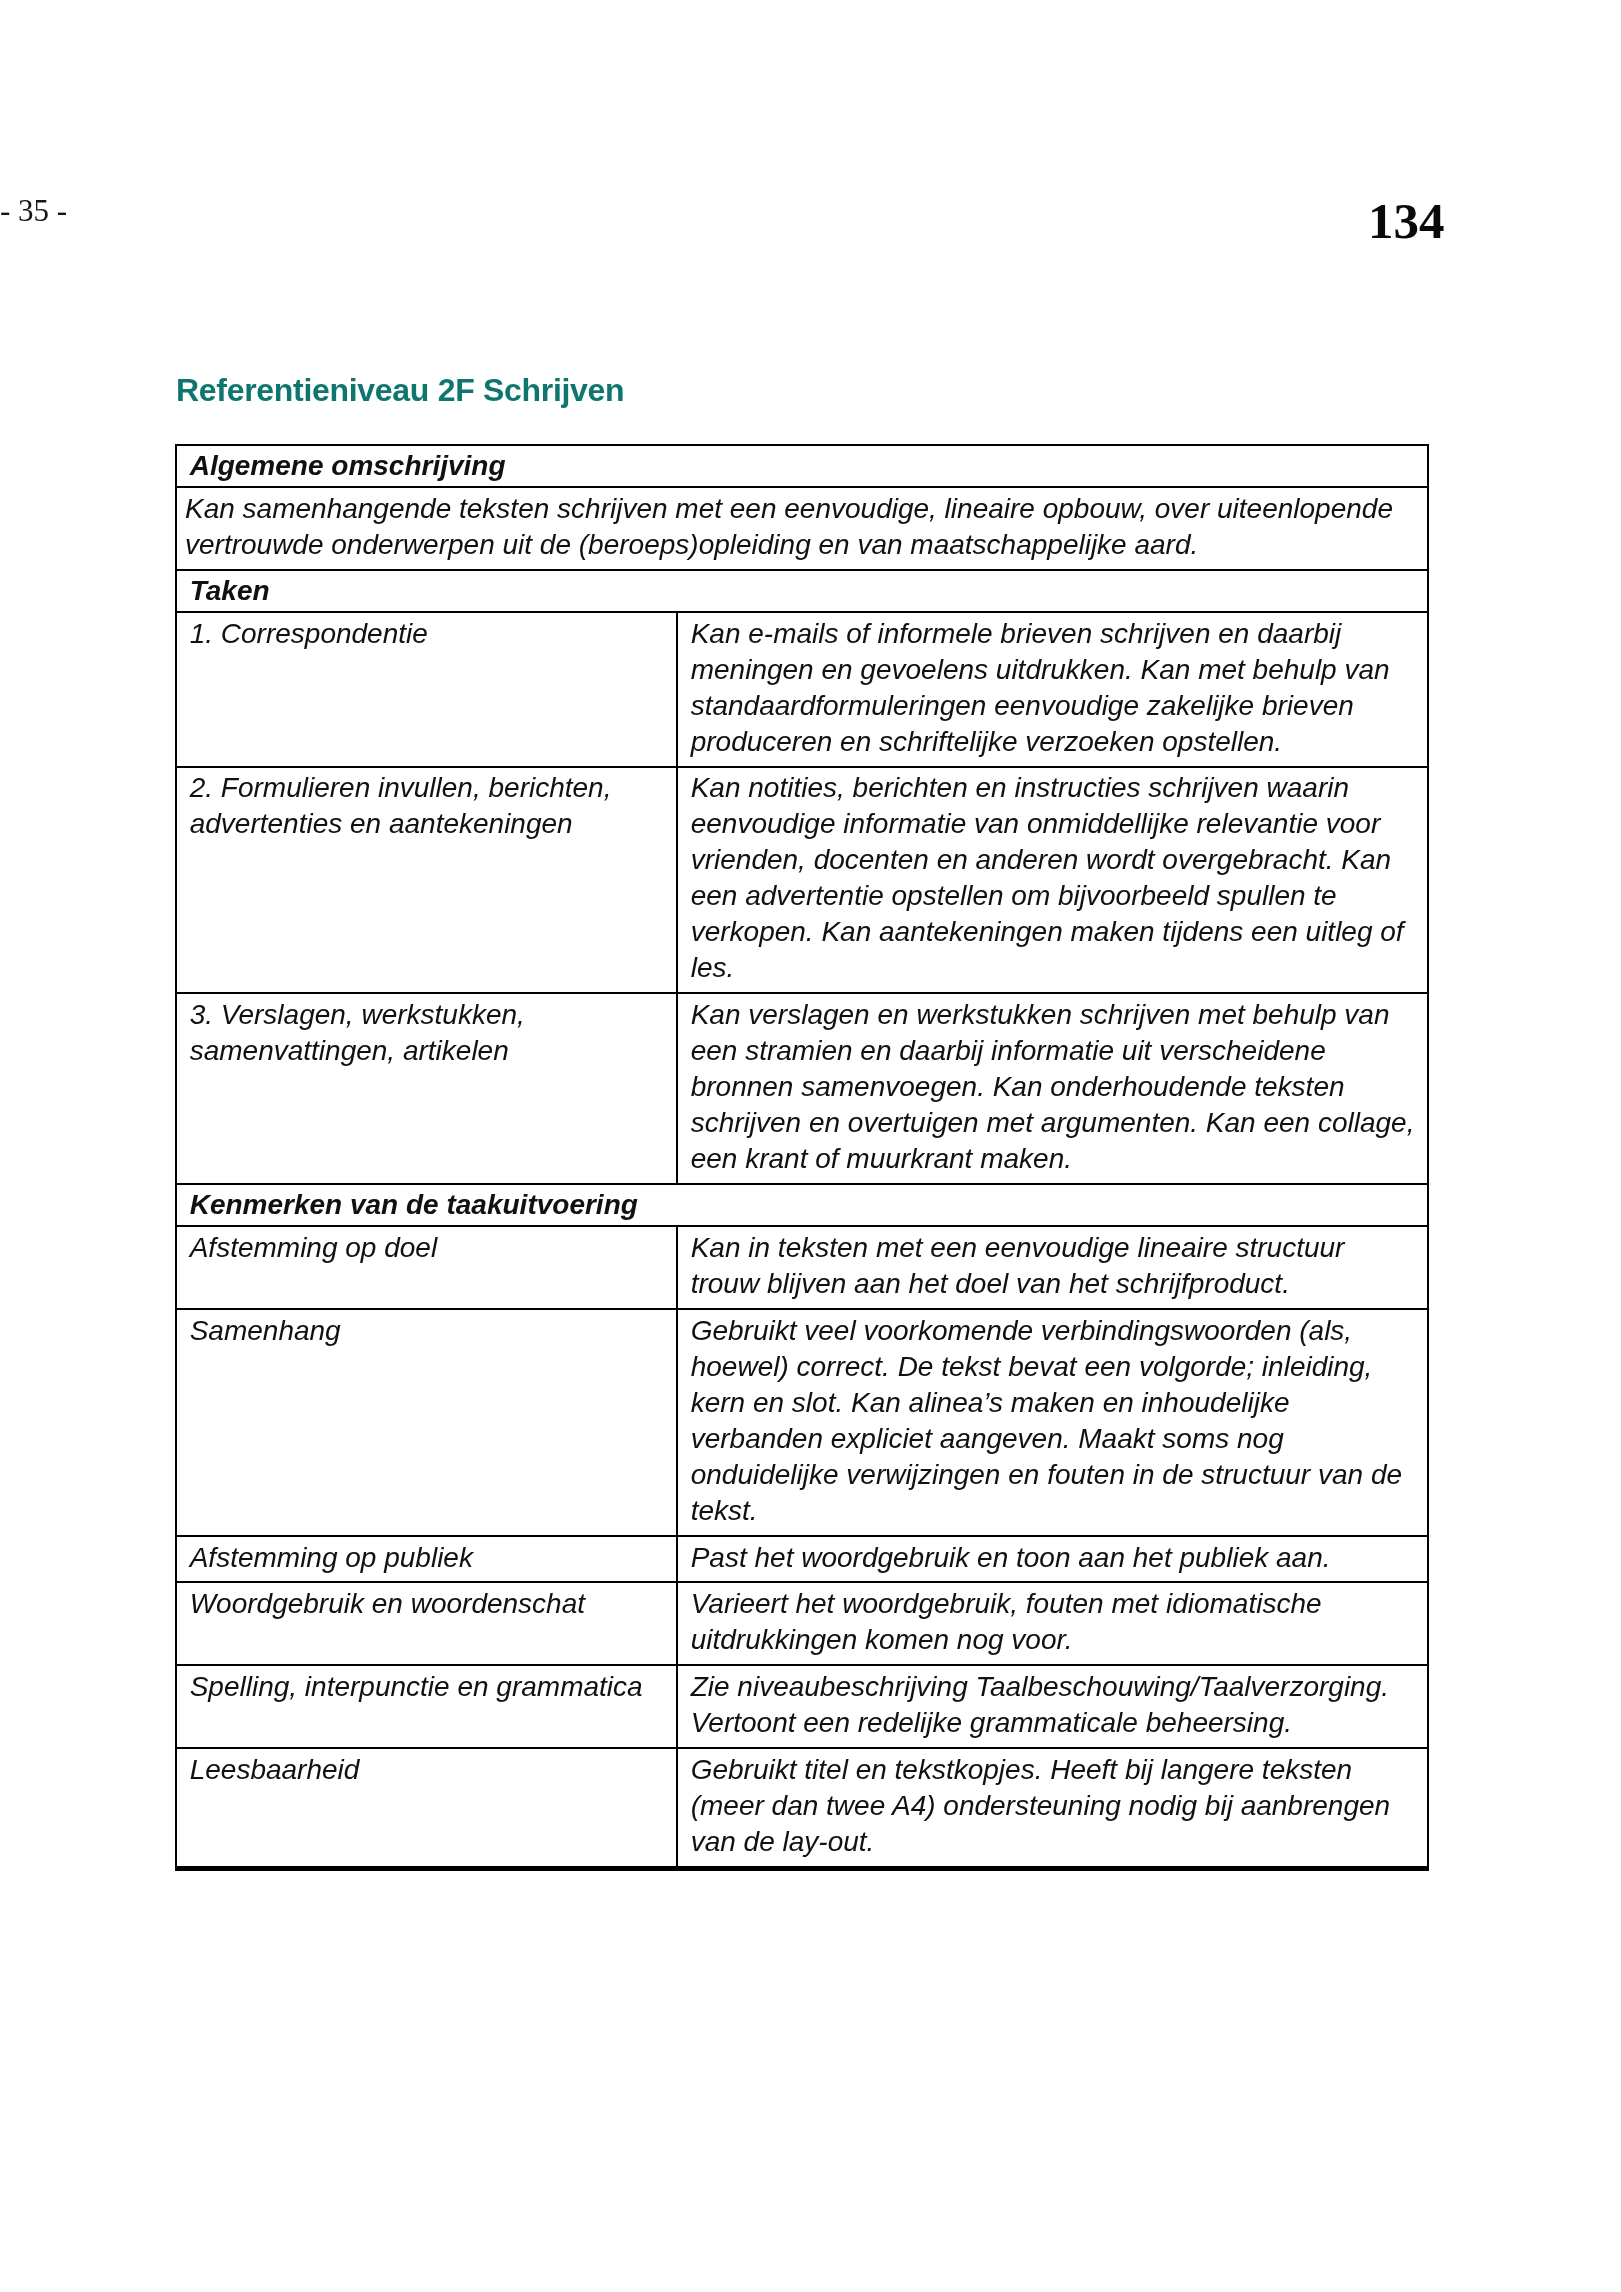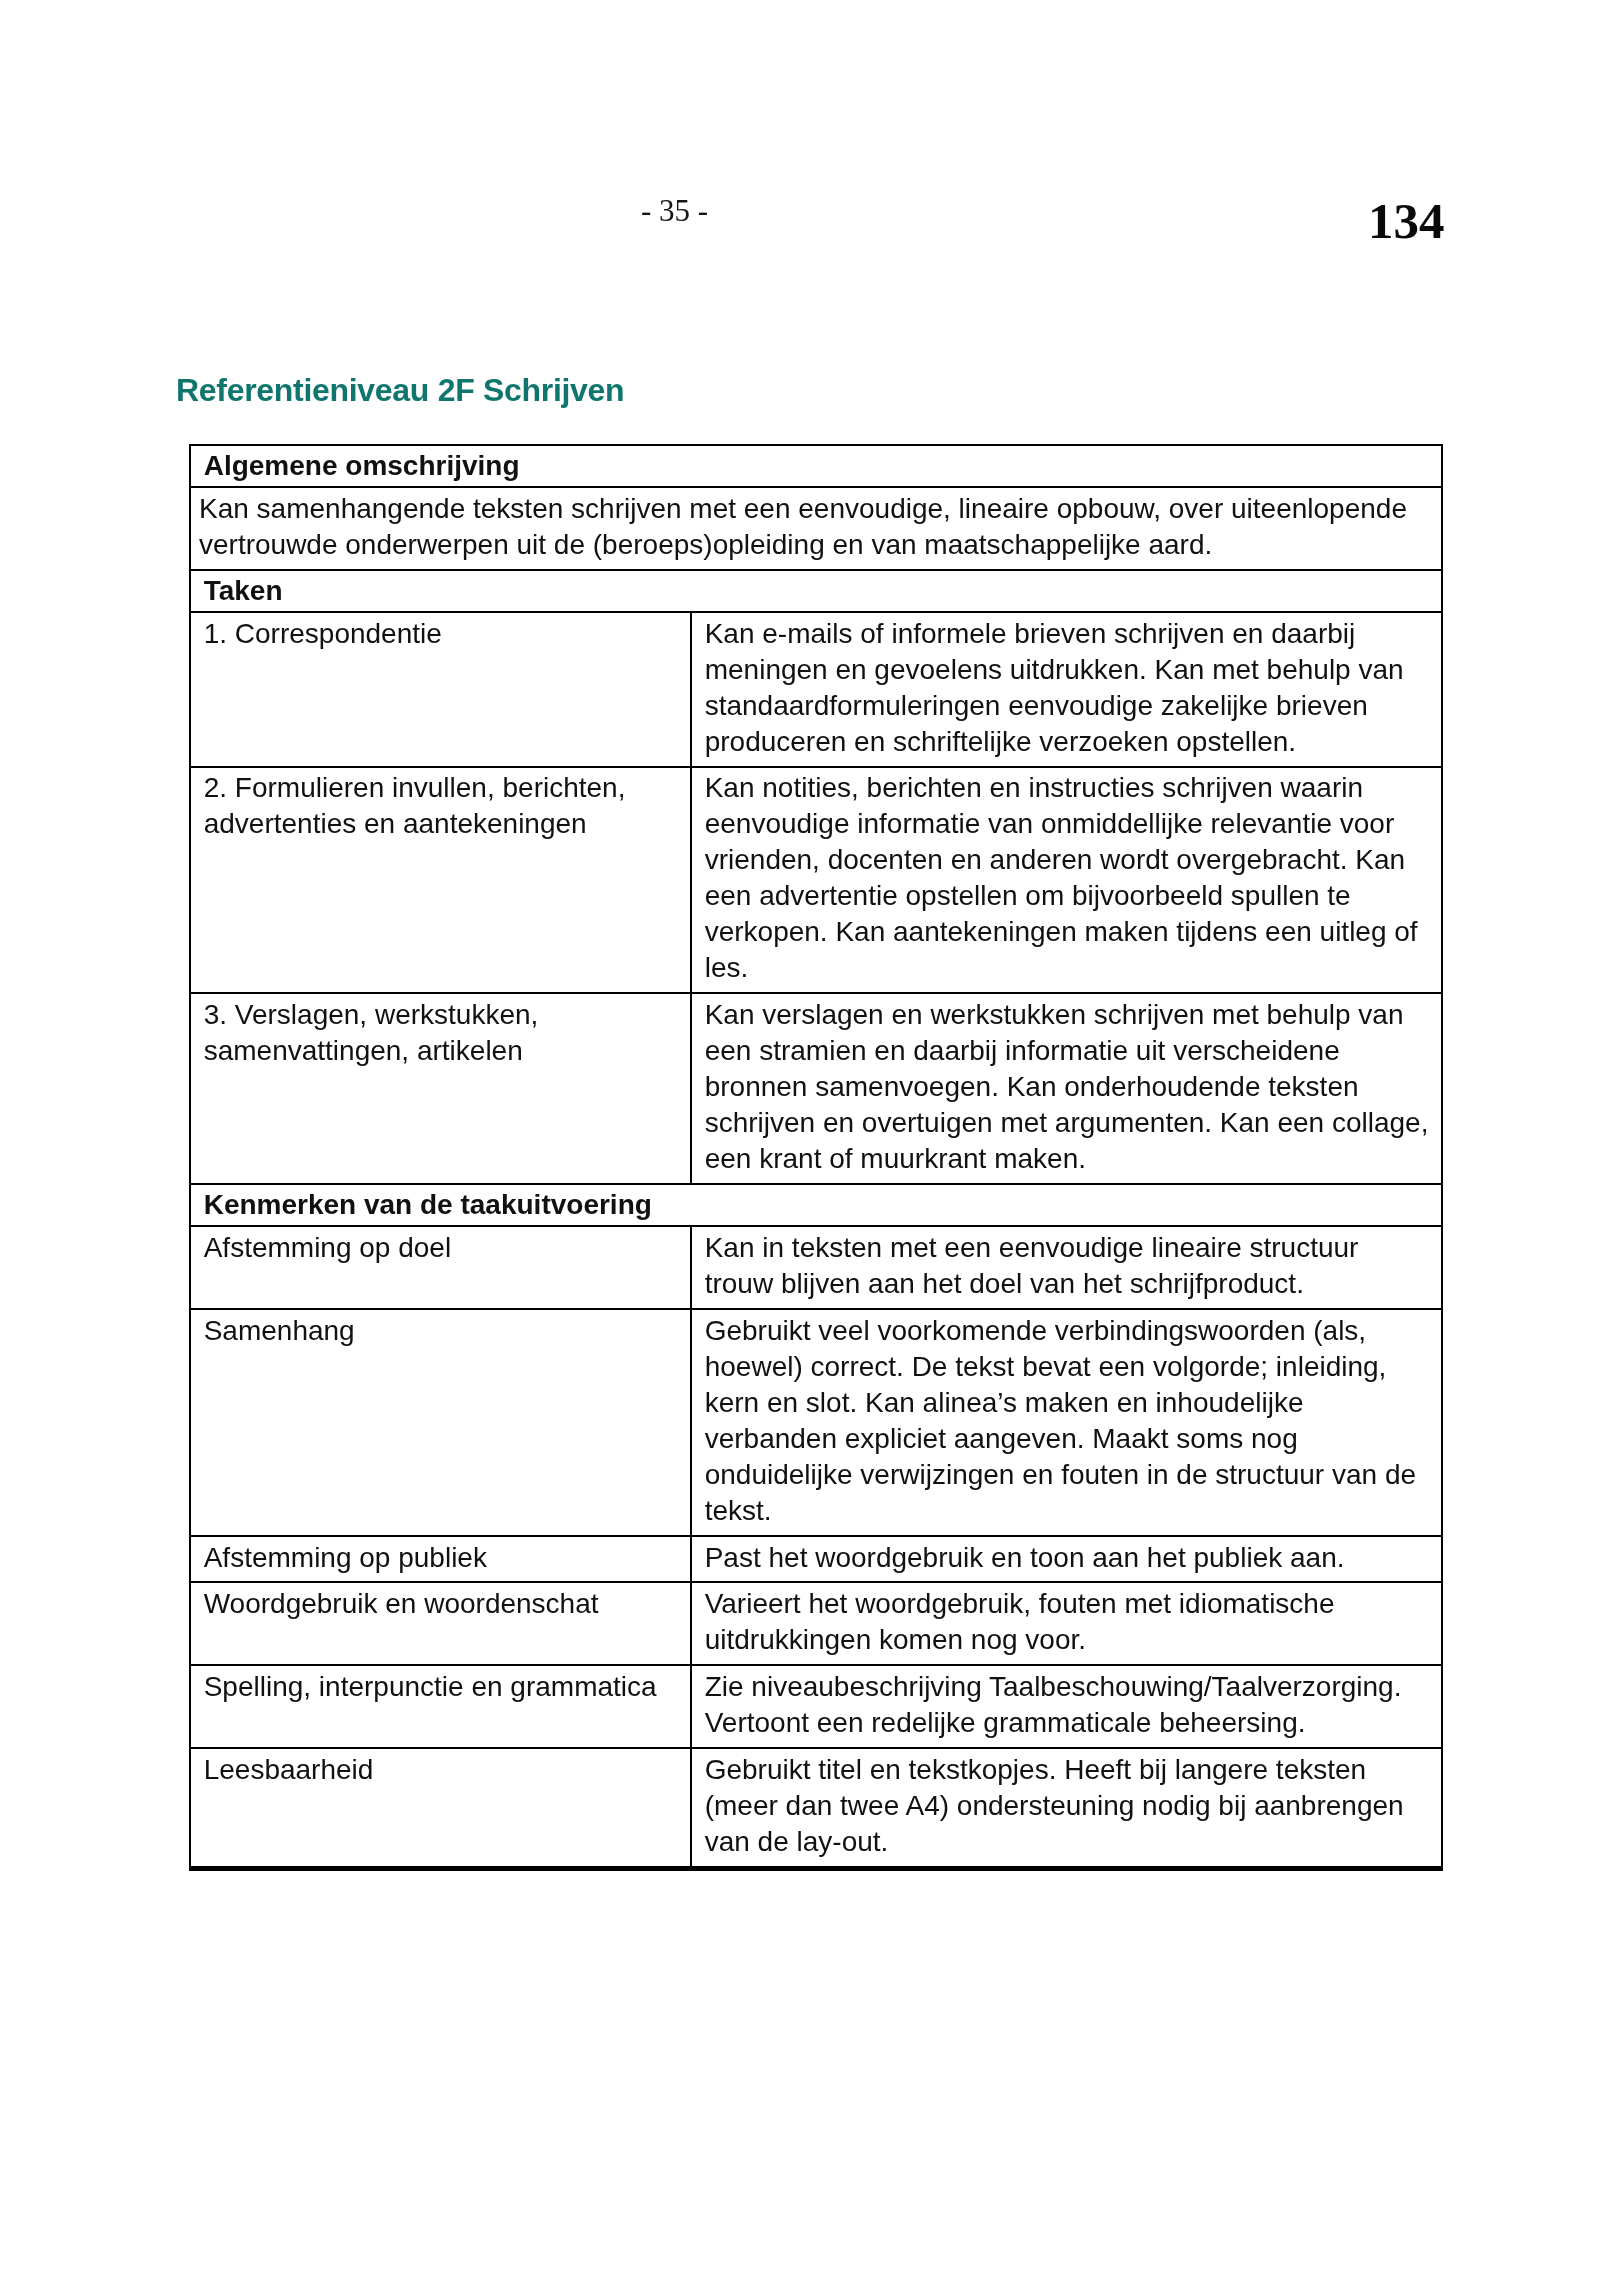--- a/index.html
+++ b/index.html
@@ -6,41 +6,42 @@
   html, body {
     width:1621px; height:2293px;
     background:#ffffff;
     font-family:"Liberation Sans", sans-serif;
     color:#0d0d0d;
   }
   .page { position:relative; width:1621px; height:2293px; overflow:hidden; }
 
   .header-center {
     position:absolute; top:192px; left:0; width:1349px;
-    text-align:center;
+    text-align:left;
     font-family:"Liberation Serif", serif;
     font-size:31px; line-height:37px; color:#151515;
   }
   .page-num-right {
     position:absolute; top:196px; left:1368px;
     font-family:Liberation Serif, serif;
     font-weight:700; font-size:51px; line-height:51px; color:#0a0a0a;
   }
   .doc-title {
     position:absolute; left:176px; top:371px;
     font-size:32px; font-weight:700; line-height:39px; color:#0f766e;
     letter-spacing:-0.3px;
   }
 
   table.doc-table {
-    position:absolute; left:189px; top:444px;
+    position:absolute; left:175px; top:444px;
     width:1252px;
     border-collapse:collapse; table-layout:fixed;
     border:2.9px solid #000;
     border-bottom:5.9px solid #000;
+    font-style:italic;
   }
   .doc-table col.c1 { width:501px; }
   .doc-table col.c2 { width:751px; }
   .doc-table td {
     border:2.9px solid #000;
     vertical-align:top;
     padding:2.9px 11.8px 5.9px 12.7px;
     font-size:28px; line-height:36px;
     color:#111;
   }

